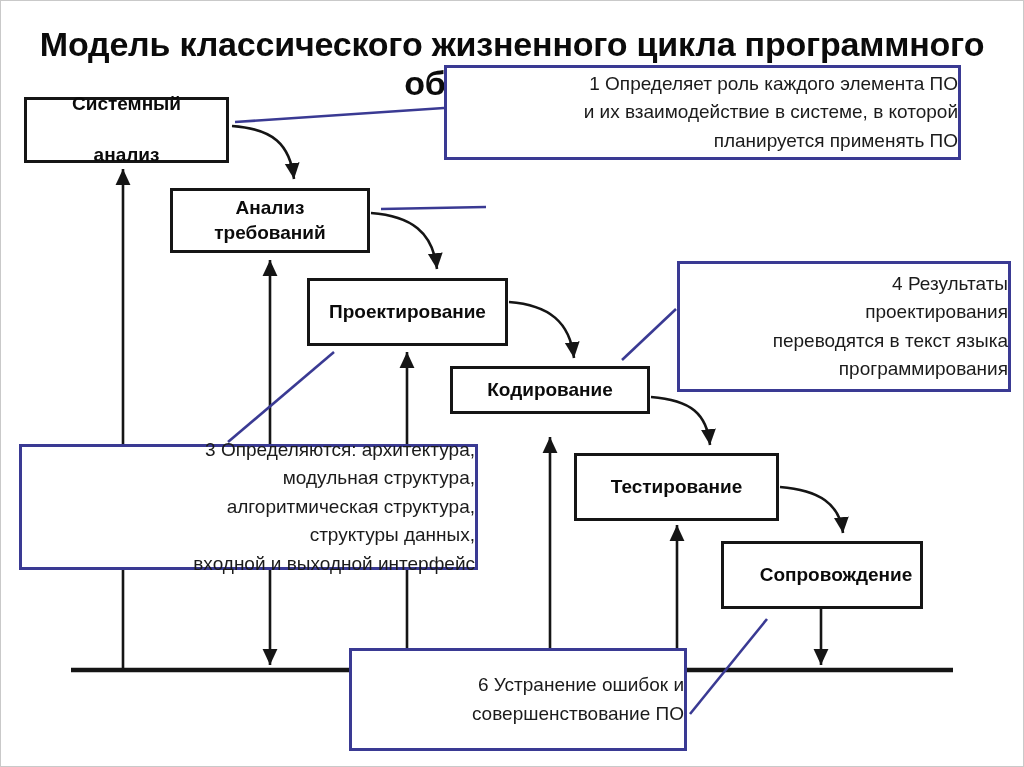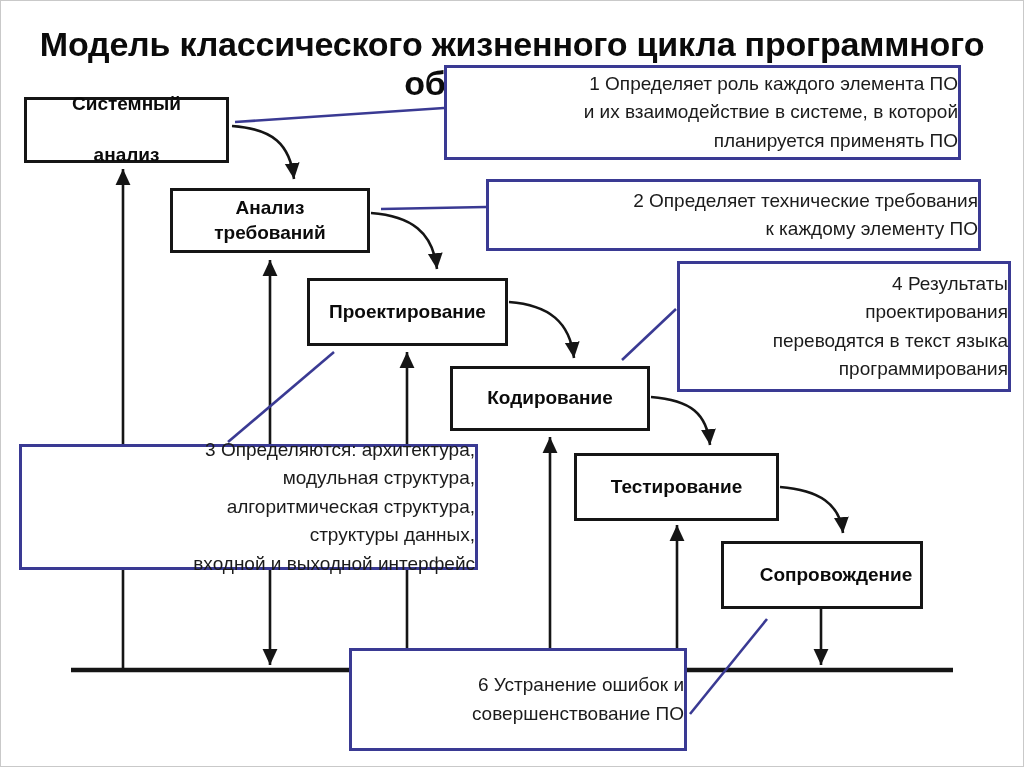--- a/index.html
+++ b/index.html
@@ -91,42 +91,38 @@
 
   <div class="phase" style="left:169px;top:187px;width:200px;height:65px;">
     <div class="line">Анализ</div>
     <div class="line">требований</div>
   </div>
 
   <div class="phase" style="left:306px;top:277px;width:201px;height:68px;">
     <div class="line">Проектирование</div>
   </div>
 
-  <div class="phase" style="left:449px;top:365px;width:200px;height:65px;">
+  <div class="phase" style="left:449px;top:365px;width:200px;height:48px;">
     <div class="line">Кодирование</div>
   </div>
 
   <div class="phase" style="left:573px;top:452px;width:205px;height:68px;">
     <div class="line">Тестирование</div>
   </div>
 
   <div class="phase" style="left:720px;top:540px;width:202px;height:68px;padding-left:28px;">
     <div class="line">Сопровождение</div>
   </div>
 
   <div class="ann" style="left:443px;top:64px;width:517px;height:95px;">
     <div class="line">1 Определяет роль каждого элемента ПО</div>
     <div class="line">и их взаимодействие в системе, в которой</div>
     <div class="line">планируется применять ПО</div>
   </div>
 
-  <div class="ann" style="left:485px;top:178px;width:495px;height:72px;">
-    <div class="line">2 Определяет технические требования</div>
-    <div class="line">к каждому элементу ПО</div>
-  </div>
 
   <div class="ann" style="left:676px;top:260px;width:334px;height:131px;">
     <div class="line">4 Результаты</div>
     <div class="line">проектирования</div>
     <div class="line">переводятся в текст языка</div>
     <div class="line">программирования</div>
   </div>
 
   <div class="ann" style="left:18px;top:443px;width:459px;height:126px;">
     <div class="line">3 Определяются: архитектура,</div>

